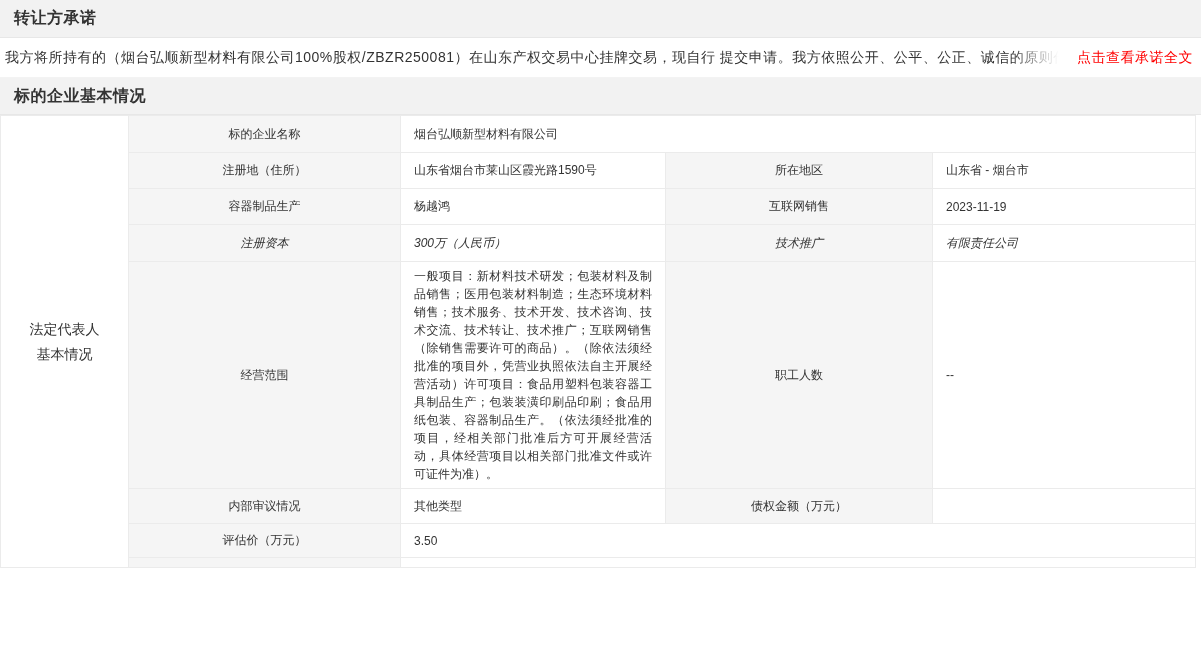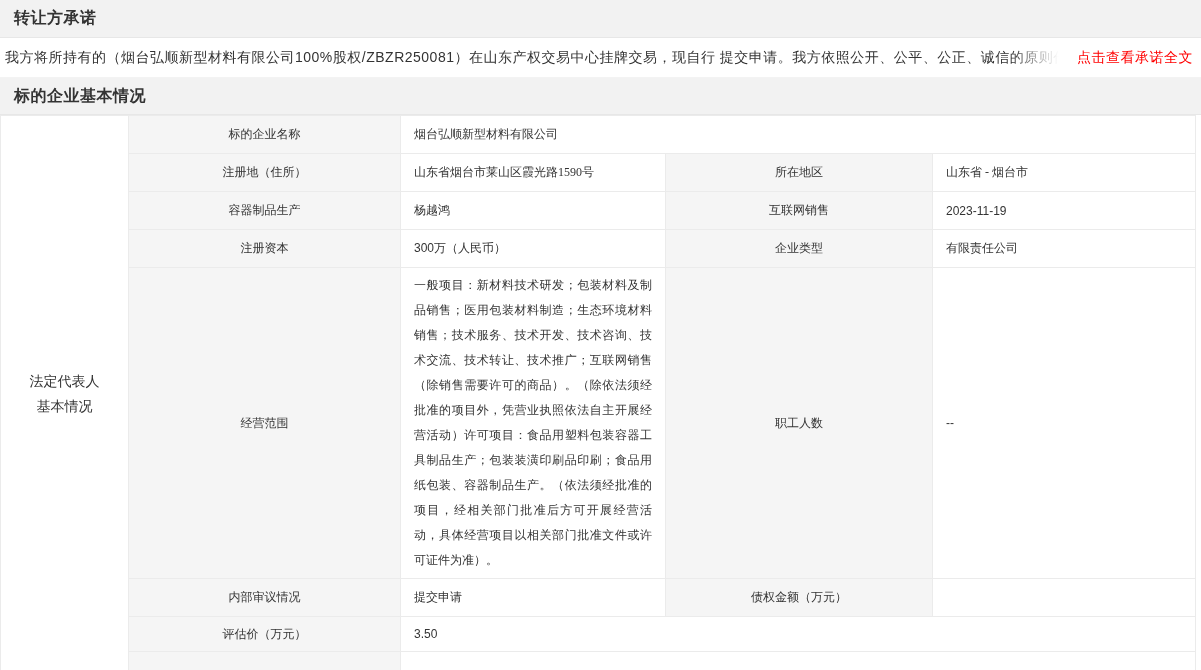--- a/index.html
+++ b/index.html
@@ -58,29 +58,29 @@
     vertical-align:middle;
     overflow:hidden;
   }
   .info-table td.group{
     background:#fff;text-align:center;line-height:25px;font-size:14px;
   }
   .info-table td.label{
     background:var(--label-bg);text-align:center;
   }
   .info-table td.value{
-    background:#fff;text-align:left;padding:10px 13px;
+    background:#fff;text-align:left;padding:0 13px;
   }
   .info-table td.scope-value{
-    padding:5px 13px;line-height:25px;text-align:justify;vertical-align:middle;
+    padding:5px 13px;line-height:18px;text-align:justify;vertical-align:middle;
   }
   tr.r1 td{height:37px;}
-  tr.r2 td{height:36px;font-family:Liberation Serif, serif;}
+  tr.r2 td{height:36px;}
   tr.r3 td{height:36px;}
-  tr.r4 td{height:37px;}
+  tr.r4 td{height:37px;font-style:italic;}
   tr.r6 td{height:35px;}
   tr.r7 td{height:34px;}
   tr.cutoff td{height:10px;line-height:0;font-size:0;}
 </style>
 </head>
 <body>
 
 <div class="page">
 
   <div class="section-bar">
@@ -125,34 +125,34 @@
     <tr class="r3">
       <td class="label">容器制品生产</td>
       <td class="value">杨越鸿</td>
       <td class="label">互联网销售</td>
       <td class="value">2023-11-19</td>
     </tr>
 
     <tr class="r4">
       <td class="label">注册资本</td>
       <td class="value">300万（人民币）</td>
-      <td class="label">企业类型</td>
+      <td class="label">技术推广</td>
       <td class="value">有限责任公司</td>
     </tr>
 
     <tr class="r5">
       <td class="label">经营范围</td>
       <td class="value scope-value">一般项目：新材料技术研发；包装材料及制品销售；医用包装材料制造；生态环境材料销售；技术服务、技术开发、技术咨询、技术交流、技术转让、技术推广；互联网销售（除销售需要许可的商品）。（除依法须经批准的项目外，凭营业执照依法自主开展经营活动）许可项目：食品用塑料包装容器工具制品生产；包装装潢印刷品印刷；食品用纸包装、容器制品生产。（依法须经批准的项目，经相关部门批准后方可开展经营活动，具体经营项目以相关部门批准文件或许可证件为准）。</td>
       <td class="label">职工人数</td>
       <td class="value">--</td>
     </tr>
 
     <tr class="r6">
       <td class="label">内部审议情况</td>
-      <td class="value">提交申请</td>
+      <td class="value">其他类型</td>
       <td class="label">债权金额（万元）</td>
       <td class="value"></td>
     </tr>
 
     <tr class="r7">
       <td class="label">评估价（万元）</td>
       <td class="value" colspan="3">3.50</td>
     </tr>
 
     <tr class="cutoff">

